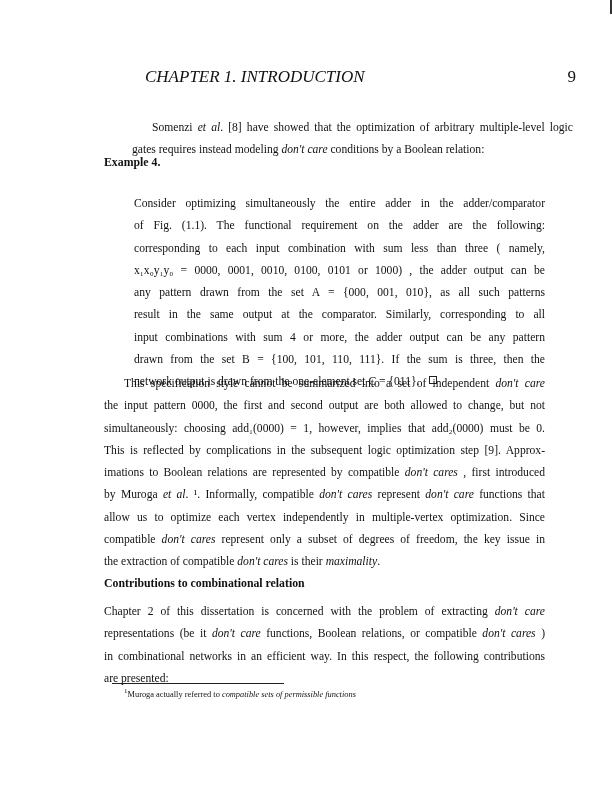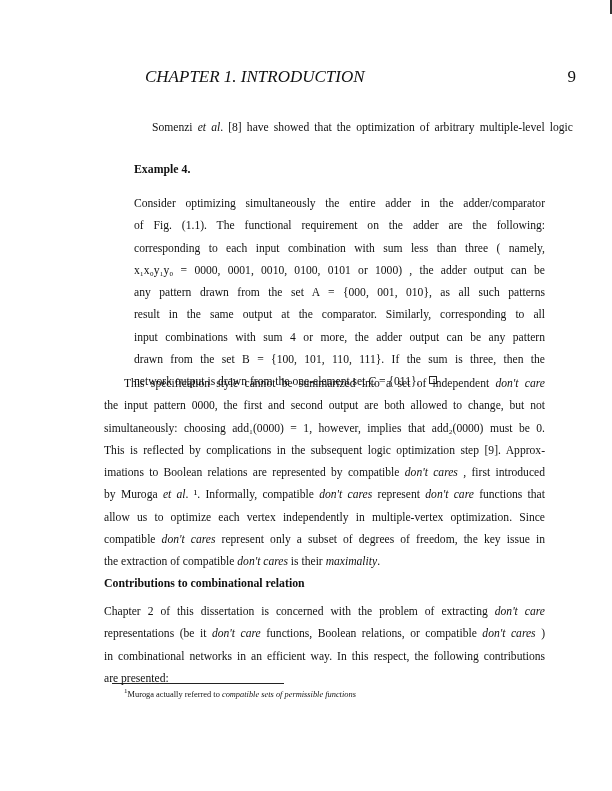--- a/index.html
+++ b/index.html
@@ -29,23 +29,24 @@
 
 <div class="edge-mark"></div>
 
 <div class="header">
   <span>CHAPTER 1.  INTRODUCTION</span>
   <span class="page-num">9</span>
 </div>
 
 <div class="block" style="top:117px;margin-left:28px;">
   <span class="line ind"><span>Somenzi </span><i>et al</i><span>. [8] have showed that the optimization of arbitrary multiple-level logic</span></span>
+  <span class="line last"><span>gates requires instead modeling </span><i>don't care</i><span> conditions by a Boolean relation:</span></span>
 </div>
 
-<div class="heading" style="top:162px;margin-left:30px;">Example 4.</div>
+<div class="heading" style="top:155px;">Example 4.</div>
 
 <div class="indent-block" style="top:193px;">
   <span class="line">Consider optimizing simultaneously the entire adder in the adder/comparator</span>
   <span class="line">of Fig. (1.1). The functional requirement on the adder are the following:</span>
   <span class="line">corresponding to each input combination with sum less than three ( namely,</span>
   <span class="line">x₁x₀y₁y₀ = 0000, 0001, 0010, 0100, 0101 or 1000) , the adder output can be</span>
   <span class="line">any pattern drawn from the set A = {000, 001, 010}, as all such patterns</span>
   <span class="line">result in the same output at the comparator. Similarly, corresponding to all</span>
   <span class="line">input combinations with sum 4 or more, the adder output can be any pattern</span>
   <span class="line">drawn from the set B = {100, 101, 110, 111}. If the sum is three, then the</span>

